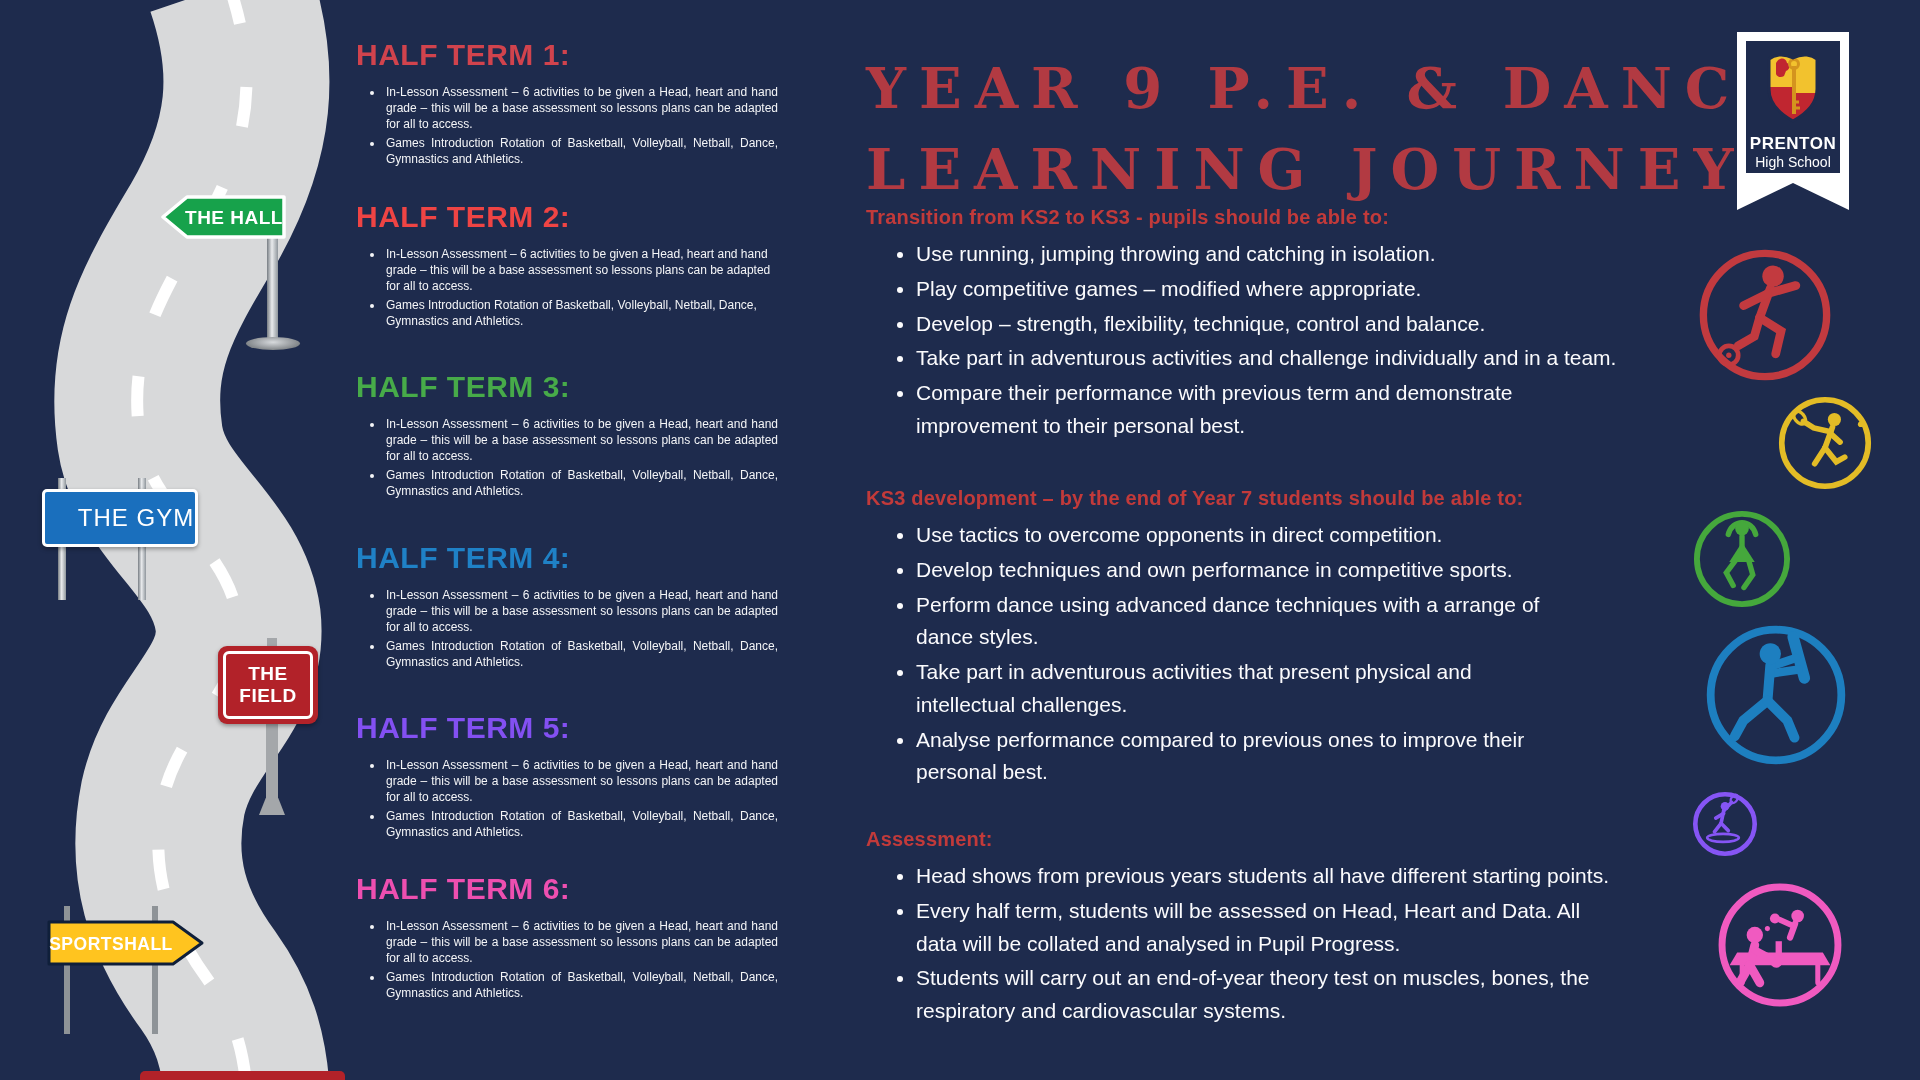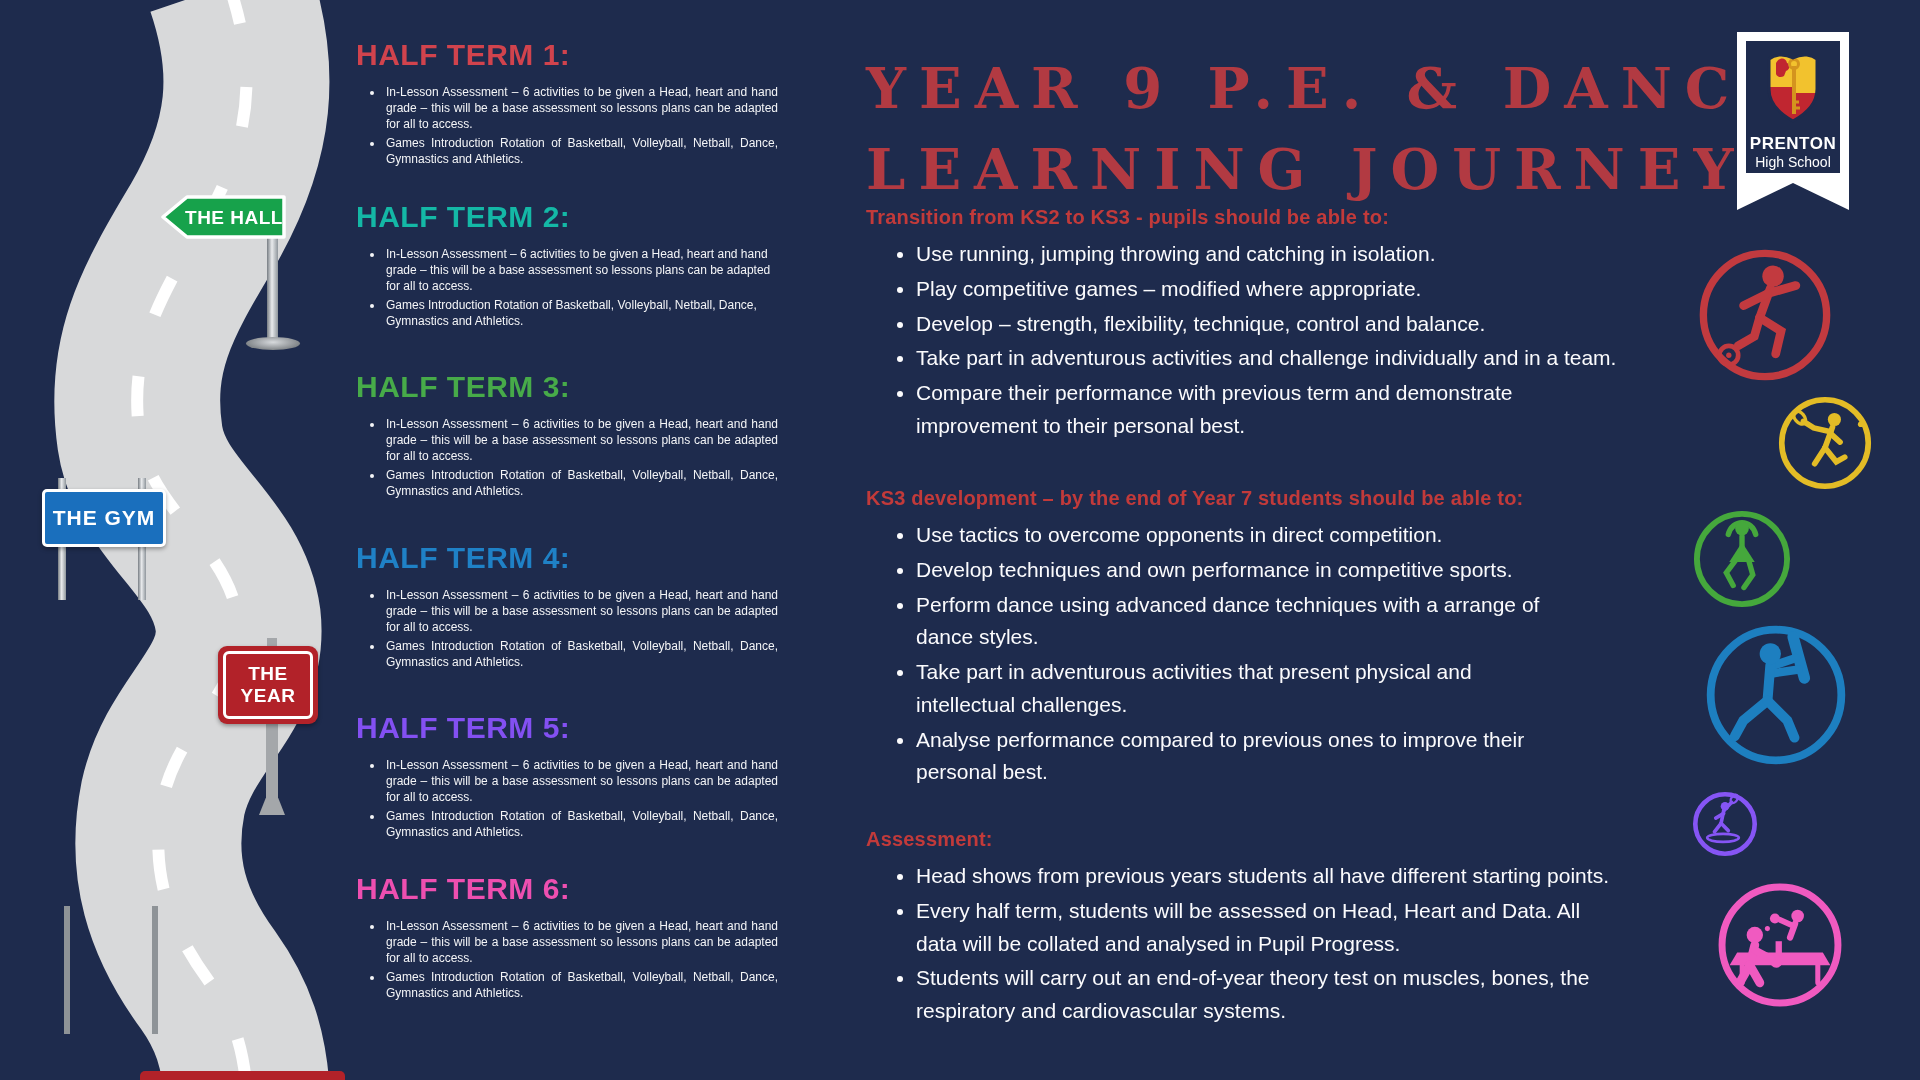--- a/index.html
+++ b/index.html
@@ -19,43 +19,44 @@
     position:absolute;z-index:2;border-radius:50%;
     background:radial-gradient(ellipse at 50% 40%,#d7dadd,#5d6266);
   }
   .pole-foot{
     position:absolute;z-index:2;background:#a4a7aa;
     clip-path:polygon(26% 0,74% 0,100% 100%,0 100%);
   }
   .sign-gym{
     display:flex;align-items:center;justify-content:center;
     background:#1a6fbd;border:3px solid #fff;border-radius:5px;
-    color:#fff;font-weight:bold;font-size:21px;letter-spacing:1px;
+    color:#fff;font-weight:normal;font-size:24px;letter-spacing:1px;
     box-shadow:0 2px 4px rgba(0,0,0,.35);
+    padding-left:32px;
   }
   .sign-field{
     background:#b22229;border-radius:9px;
     display:flex;align-items:center;justify-content:center;
     box-shadow:0 2px 4px rgba(0,0,0,.35);
   }
   .sign-field .inner{
     position:absolute;left:5px;right:5px;top:5px;bottom:5px;
     border:3px solid #fff;border-radius:6px;
     display:flex;align-items:center;justify-content:center;text-align:center;
     color:#fff;font-weight:bold;font-size:19px;line-height:1.15;letter-spacing:.5px;
   }
   .sign-field .label{width:72px;}
   .red-strip{position:absolute;left:140px;top:1071px;width:205px;height:9px;background:#b22229;border-radius:5px 5px 0 0;z-index:2;}
   
   .mid-section{position:absolute;left:356px;width:430px;z-index:4;}
   .mid-section h2{margin:0 0 12px 0;font-size:30px;font-weight:bold;letter-spacing:.5px;}
   .mid-section ul{margin:8px;padding-left:20px;font-size:12px;line-height:1.34;color:#f4f5f7;text-align:justify;}
   .mid-section li{margin-bottom:3px;padding-left:2px;}
   .mid-section.align-left ul{text-align:left;}
-  .ht1{color:#d1434d}.ht2{color:#14b8a6}.ht3{color:#47ab49}
+  .ht1{color:#d1434d}.ht2{color:#ef4444}.ht3{color:#47ab49}
   .ht4{color:#1f81c6}.ht5{color:#8350f2}.ht6{color:#ee4fb0}
   
   .main-title{
     position:absolute;left:866px;top:48px;z-index:4;
     font-family:"DejaVu Serif","Liberation Serif",serif;
     font-weight:bold;font-size:56px;letter-spacing:13px;
     color:#b23a42;line-height:1.44;white-space:nowrap;
   }
   .r-section{position:absolute;left:866px;width:816px;z-index:4;}
   .r-heading{margin:0 0 9px 0;font-size:20px;font-weight:bold;color:#c23a3a;letter-spacing:.2px;}
@@ -90,26 +91,32 @@
   <div class="pole" style="left:138px;top:478px;width:8px;height:122px;"></div>
   <div class="sign sign-gym" style="left:42px;top:489px;width:118px;height:52px;">
     <span>THE GYM</span>
   </div>
 
   <div class="pole-flat" style="left:267px;top:638px;width:10px;height:10px;"></div>
   <div class="pole-flat" style="left:266px;top:722px;width:12px;height:80px;"></div>
   <div class="pole-foot" style="left:259px;top:798px;width:26px;height:17px;"></div>
   <div class="sign sign-field" style="left:218px;top:646px;width:100px;height:78px;">
     <div class="inner">
-      <span class="label">THE YEAR</span>
+      <span class="label">THE FIELD</span>
     </div>
   </div>
 
   <div class="pole-flat" style="left:64px;top:906px;width:6px;height:128px;background:#8e9397;"></div>
   <div class="pole-flat" style="left:152px;top:906px;width:6px;height:128px;background:#8e9397;"></div>
+  <div class="sign" style="left:46px;top:919px;">
+    <svg width="160" height="48" viewBox="0 0 160 48">
+      <polygon points="3,3 127,3 156,24 127,45 3,45" fill="#ffc41f" stroke="#0f1f3a" stroke-width="3" stroke-linejoin="round"></polygon>
+      <text x="65" y="31" text-anchor="middle" font-size="17.5" fill="#ffffff" letter-spacing="0.5">SPORTSHALL</text>
+    </svg>
+  </div>
 
   <div class="red-strip"></div>
 
   <div class="mid-section" style="top:38px;">
     <h2 class="ht1">HALF TERM 1:</h2>
     <ul>
       <li>In-Lesson Assessment – 6 activities to be given a Head, heart and hand grade – this will be a base assessment so lessons plans can be adapted for all to access.</li>
       <li>Games Introduction Rotation of Basketball, Volleyball, Netball, Dance, Gymnastics and Athletics.</li>
     </ul>
   </div>

